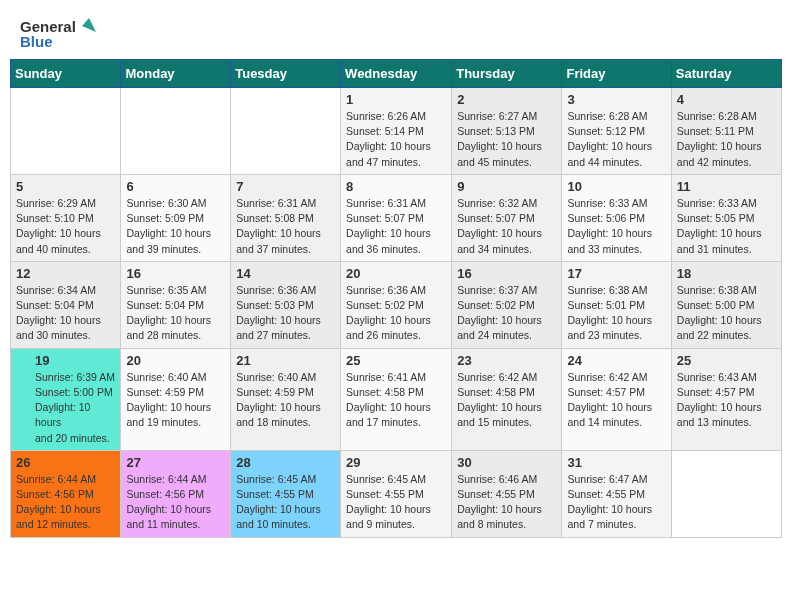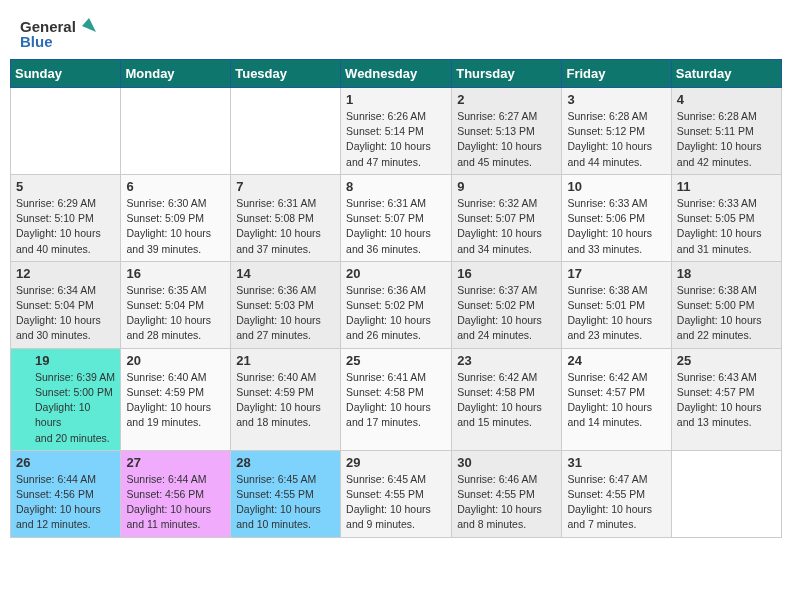--- a/index.html
+++ b/index.html
@@ -239,21 +239,21 @@
         <td style="background: rgb(250, 250, 250);">
           <span class="day-num">24</span>
           <div class="day-info">Sunrise: 6:42 AM<br>Sunset: 4:57 PM<br>Daylight: 10 hours<br>and 14 minutes.</div>
         </td>
         <td style="background: rgb(240, 240, 240);">
           <span class="day-num">25</span>
           <div class="day-info">Sunrise: 6:43 AM<br>Sunset: 4:57 PM<br>Daylight: 10 hours<br>and 13 minutes.</div>
         </td>
       </tr>
       <tr>
-        <td style="background: #7dd3fc;">
+        <td style="background: #f97316;">
           <span class="day-num">26</span>
           <div class="day-info">Sunrise: 6:44 AM<br>Sunset: 4:56 PM<br>Daylight: 10 hours<br>and 12 minutes.</div>
         </td>
         <td style="background: #f0abfc;">
           <span class="day-num">27</span>
           <div class="day-info">Sunrise: 6:44 AM<br>Sunset: 4:56 PM<br>Daylight: 10 hours<br>and 11 minutes.</div>
         </td>
         <td style="background: #7dd3fc; margin-top: 32px;">
           <span class="day-num">28</span>
           <div class="day-info">Sunrise: 6:45 AM<br>Sunset: 4:55 PM<br>Daylight: 10 hours<br>and 10 minutes.</div>

